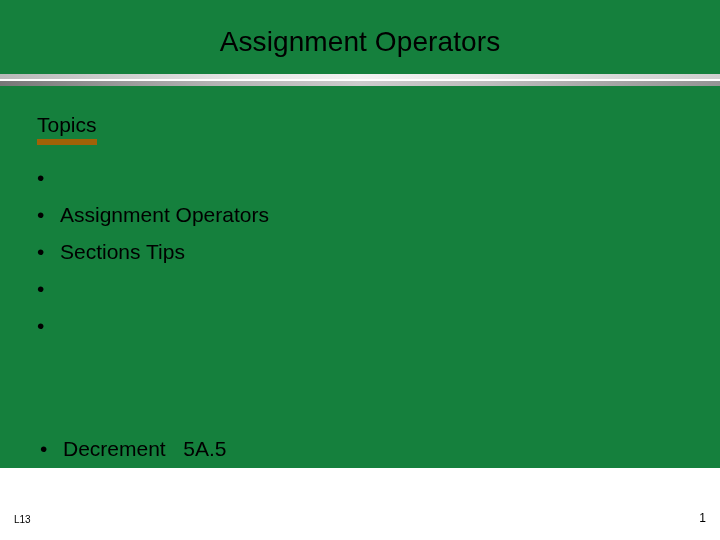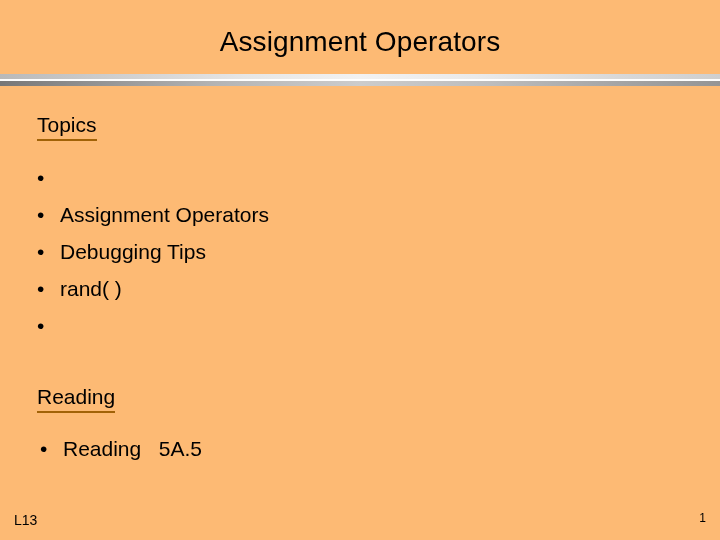--- a/index.html
+++ b/index.html
@@ -13,22 +13,22 @@
     font-family: "Liberation Sans", sans-serif;
     color: #000000;
     overflow: hidden;
     position: relative;
   }
 
   .slide {
     position: absolute;
     inset: 0;
     width: 720px;
-    height: 540px;
-    background: #fdba74;
+    height: 468px;
+    background: #15803d;
   }
 
   
   .slide-title {
     position: absolute;
     left: 0;
     top: 25px;
     width: 720px;
     text-align: center;
     font-size: 28px;
@@ -90,21 +90,21 @@
   .section-heading {
     position: absolute;
     left: 37px;
     font-size: 21px;
     line-height: 26px;
     font-weight: normal;
     color: #000000;
     white-space: nowrap;
   }
   .section-heading .underlined {
-    border-bottom: 2px solid #a16207;
+    border-bottom: 6px solid #a16207;
     padding-bottom: 1px;
     display: inline-block;
   }
   .topics-heading { top: 112px; }
   .reading-heading { top: 384px; }
 
   
   .bullet-list {
     position: absolute;
     left: 0;
@@ -141,21 +141,21 @@
     display: inline-block;
   }
   
   .bullet-text.spaced { white-space: pre; }
 
   
   .footer-left {
     position: absolute;
     left: 14px;
     top: 513px;
-    font-size: 14px;
+    font-size: 10px;
     line-height: 14px;
     color: #000000;
     white-space: nowrap;
   }
   .footer-page-number {
     position: absolute;
     right: 14px;
     top: 511px;
     font-size: 12px;
     line-height: 15px;
@@ -184,39 +184,35 @@
   <ul class="bullet-list topics-list">
     <li class="bullet-item">
       <span class="bullet-dot">•</span>
     </li>
     <li class="bullet-item">
       <span class="bullet-dot">•</span>
       <span class="bullet-text">Assignment Operators</span>
     </li>
     <li class="bullet-item">
       <span class="bullet-dot">•</span>
-      <span class="bullet-text">Debugging Tips</span>
-    </li>
-    <li class="bullet-item">
-      <span class="bullet-dot">•</span>
-      <span class="bullet-text">rand( )</span>
+      <span class="bullet-text">Sections Tips</span>
+    </li>
+    <li class="bullet-item">
+      <span class="bullet-dot">•</span>
     </li>
     <li class="bullet-item">
       <span class="bullet-dot">•</span>
     </li>
   </ul>
 
-  <div class="section-heading reading-heading">
-    <span class="underlined">Reading</span>
-  </div>
 
   <ul class="bullet-list reading-list">
     <li class="bullet-item">
       <span class="bullet-dot">•</span>
-      <span class="bullet-text spaced">Reading   5A.5</span>
+      <span class="bullet-text spaced">Decrement   5A.5</span>
     </li>
   </ul>
 
   <div class="footer-left">L13</div>
 
   <div class="footer-page-number">1</div>
 
 </div>
 
 </body></html>

